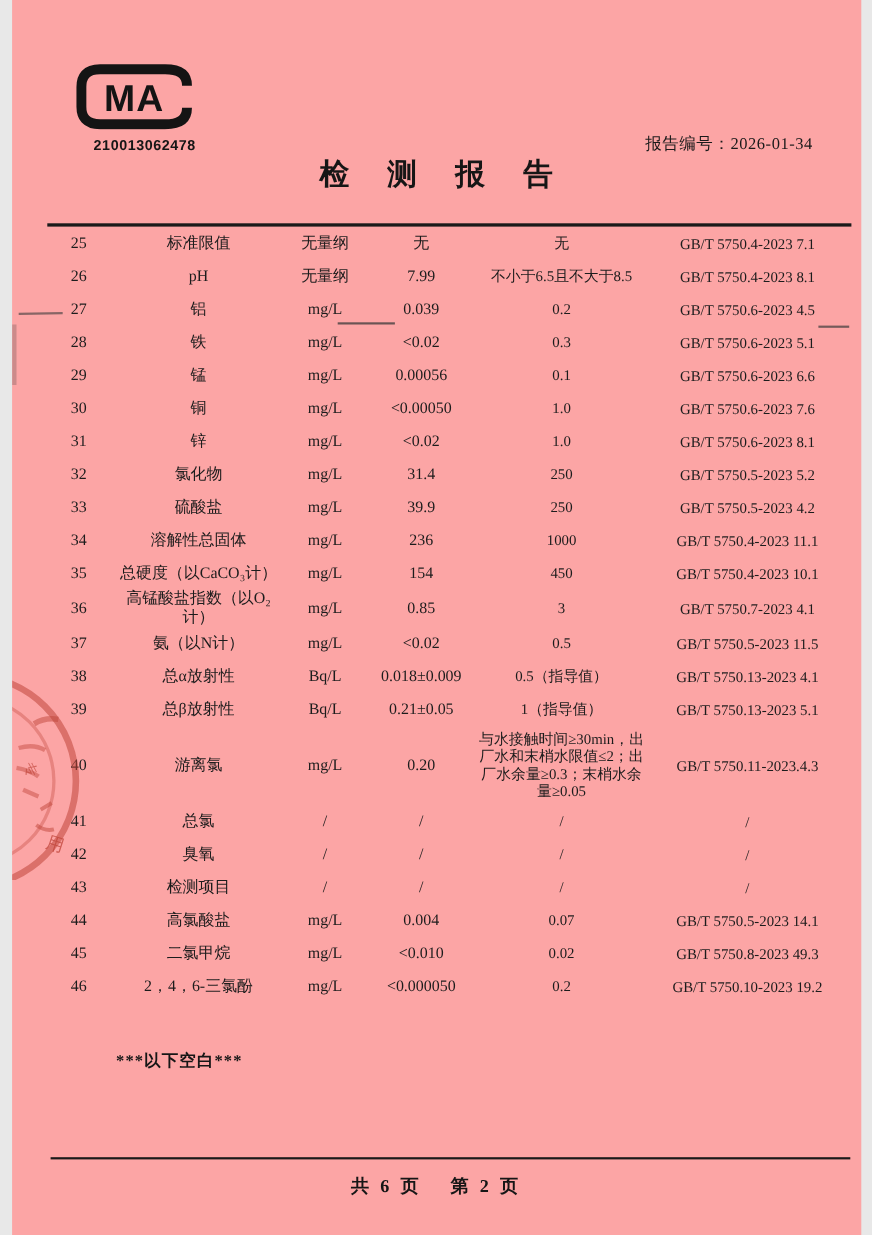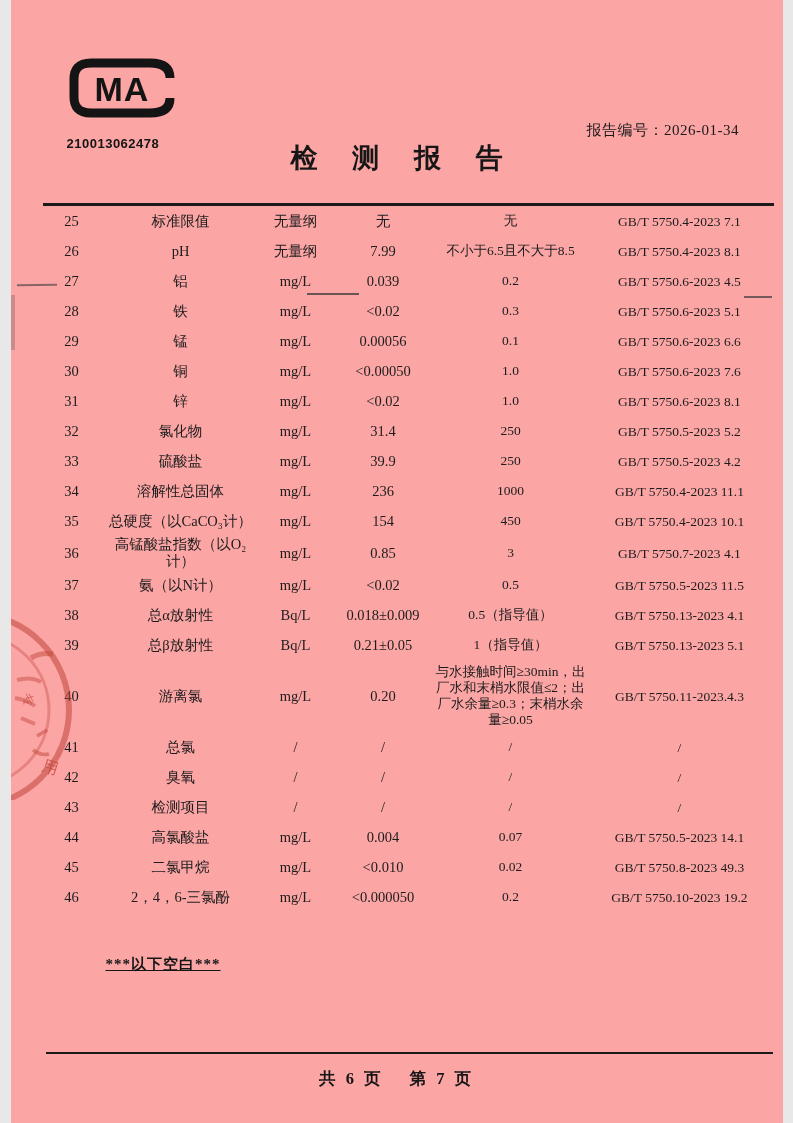--- a/index.html
+++ b/index.html
@@ -9,21 +9,21 @@
     margin:0 auto;
     background:#fca5a5;
     overflow:hidden;
     font-family:"Liberation Serif","DejaVu Serif",serif;
     color:#1c1c1c;
   }
   
   .cma-block{position:absolute;left:56px;top:58px;width:130px;}
   .cma-number{
     font-family:"Liberation Sans","DejaVu Sans",sans-serif;
-    font-weight:bold;font-size:13px;letter-spacing:.5px;margin-top:14px;color:#151515;
+    font-weight:bold;font-size:13px;letter-spacing:.5px;margin-top:1px;color:#151515;text-align:center;
   }
   .report-no{
     position:absolute;left:576px;top:77px;
     font-size:15px;letter-spacing:.5px;white-space:nowrap;color:#1a1a1a;margin-top:44px;
   }
   .doc-title{
     position:absolute;left:0;top:140px;width:100%;
     text-align:center;font-size:27px;font-weight:bold;
     letter-spacing:14px;text-indent:14px;color:#161616;
   }
@@ -45,21 +45,21 @@
   .head .hsub{display:block;}
   
   .footer-line{position:absolute;left:35px;top:1052px;width:727px;height:2px;background:#1a1a1a;}
   .footer-text{
     position:absolute;left:0;top:1068px;width:100%;text-align:center;
     font-size:16.5px;font-weight:600;letter-spacing:3px;color:#161616;
   }
   .footer-text .gap{display:inline-block;width:26px;}
   .blank-note{
     position:absolute;left:95px;top:955px;
-    font-size:15px;font-weight:600;letter-spacing:1px;color:#161616;text-decoration:underline;
+    font-size:15px;font-weight:600;letter-spacing:1px;color:#161616;
   }
   
   .artifact{position:absolute;background:#3a3a3a;}
   .a-ph-underline{left:296px;top:293px;width:52px;height:2px;opacity:.75;}
   .a-method-underline{left:733px;top:296px;width:28px;height:2px;opacity:.7;}
   .a-left-dash{left:6px;top:284px;width:40px;height:2px;opacity:.6;transform:rotate(-1deg);}
   .a-left-smudge{left:0;top:295px;width:4px;height:55px;opacity:.25;}
   .stamp-svg{position:absolute;left:0;top:618px;pointer-events:none;}
 </style>
 </head>
@@ -294,15 +294,15 @@
       <circle cx="-38" cy="92" r="76" stroke-width="3" opacity="0.35"></circle>
       <path d="M20 40 q10 -6 22 -4" stroke-width="5" opacity="0.5"></path>
       <path d="M6 62 q14 -4 24 2 M4 80 q12 2 20 8 M10 100 l14 6" stroke-width="4" opacity="0.45"></path>
       <path d="M26 118 l10 -6 M22 132 q8 6 16 4" stroke-width="3.5" opacity="0.5"></path>
     </g>
     <text x="10" y="78" font-size="13" fill="#c0453a" opacity="0.65" transform="rotate(62 10 78)">专</text>
     <text x="30" y="152" font-size="16" fill="#c0453a" opacity="0.75" transform="rotate(18 30 152)">用</text>
   </svg>
 
   <div class="footer-line"></div>
-  <div class="footer-text"><span>共 6 页</span><span class="gap"></span><span>第 7 页</span></div>
+  <div class="footer-text"><span>共 6 页</span><span class="gap"></span><span>第 2 页</span></div>
 
 </div>
 
 </body></html>

